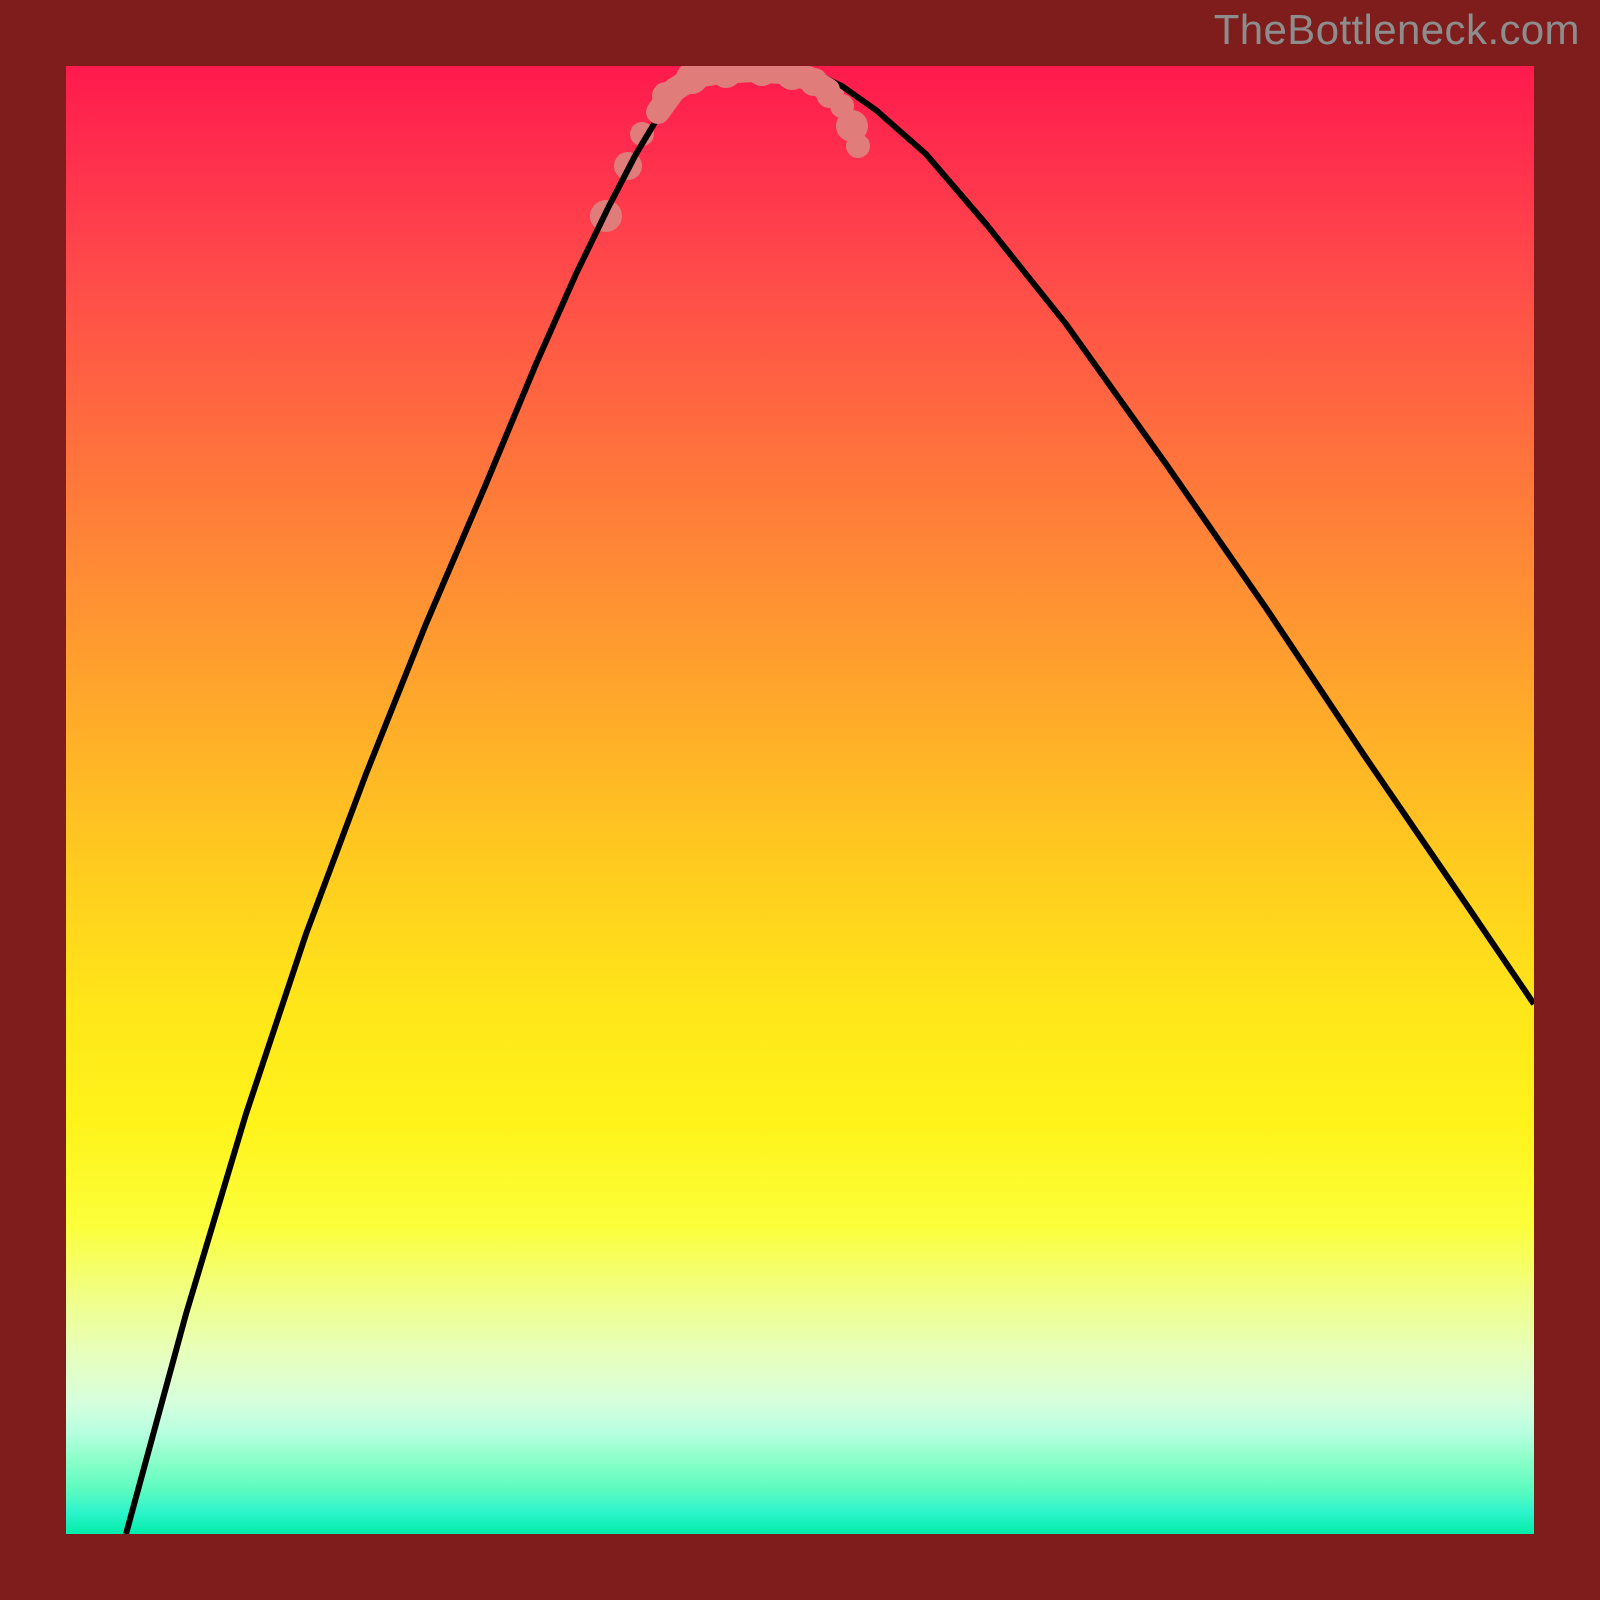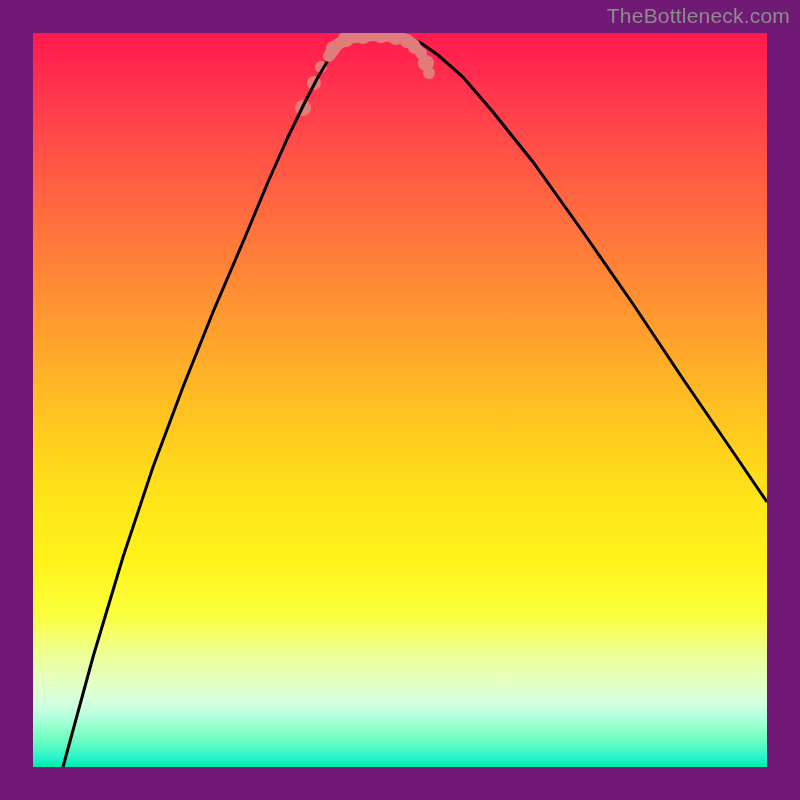--- a/index.html
+++ b/index.html
@@ -1,21 +1,21 @@
 <!DOCTYPE html>
 <html><head>
 <meta charset="utf-8">
 <style>
   * { margin: 0; padding: 0; box-sizing: border-box; }
   html, body { width: 800px; height: 800px; overflow: hidden; background: #000; }
   .stage {
     position: relative;
     width: 800px;
     height: 800px;
-    background: #701a75;
+    background: #7f1d1d;
   }
   .plot {
     position: absolute;
     left: 33px;
     top: 33px;
     width: 734px;
     height: 734px;
     background: linear-gradient(to bottom,
       #ff1a4d 0%,
       #ff2e4d 6%,

